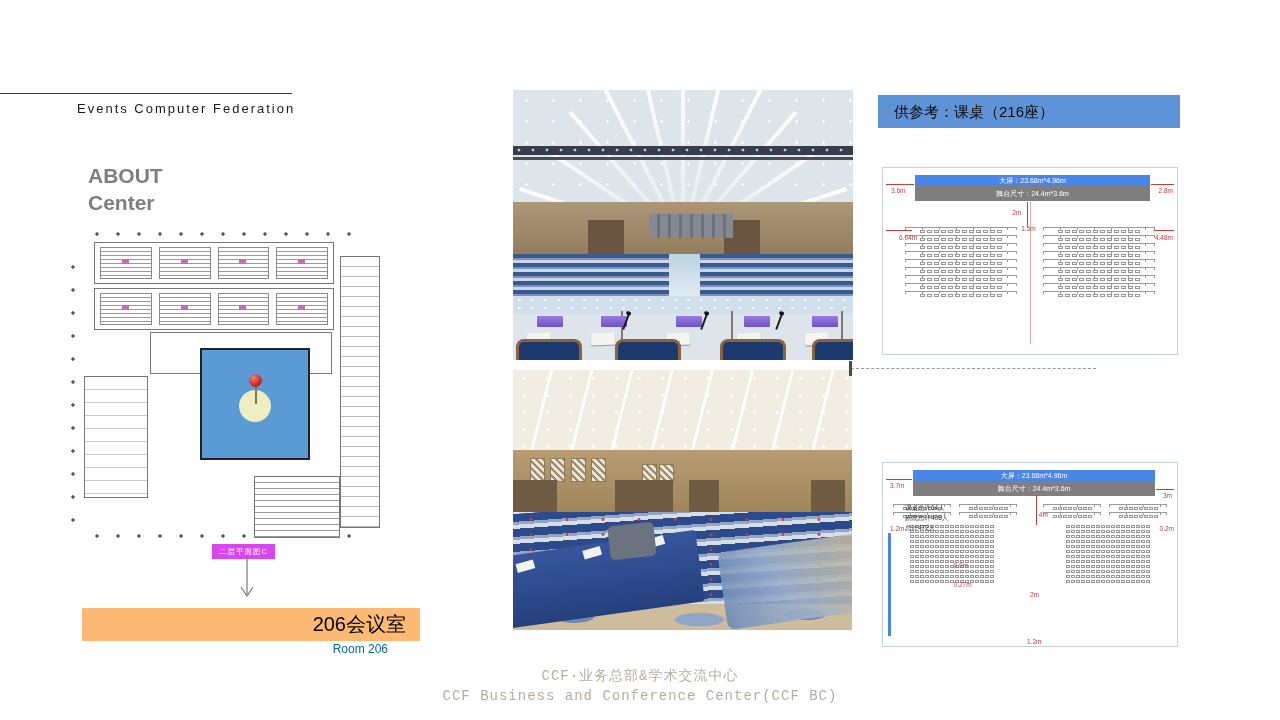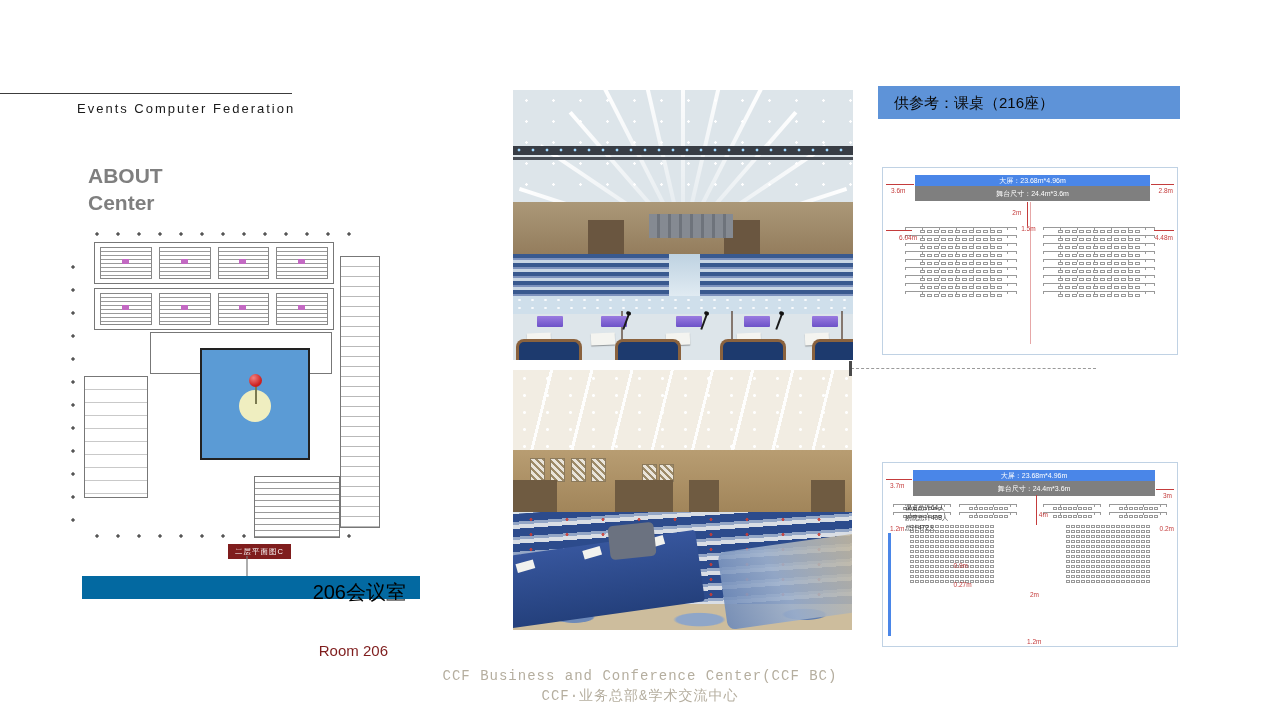--- a/index.html
+++ b/index.html
@@ -34,28 +34,28 @@
   .rooms-left { position:absolute; left:18px; top:148px; width:64px; height:122px; border:1px solid #777;
                 background:repeating-linear-gradient(to bottom,#fff 0 12px,#c9c9c9 12px 13px); }
   .corridor { position:absolute; left:84px; top:104px; width:182px; height:42px; border:1px solid #777; background:#fff; }
   .rooms-br { position:absolute; left:188px; top:248px; width:86px; height:62px; border:1px solid #777;
               background:repeating-linear-gradient(to bottom,#fff 0 5px,#9a9a9a 5px 6px); }
   .room-blue { position:absolute; left:134px; top:120px; width:110px; height:112px; background:#5b9bd5; border:2px solid #222; }
   .pin-halo { position:absolute; left:50%; top:50%; width:32px; height:32px; margin:-14px 0 0 -16px; border-radius:50%; background:#efeec0; }
   .pin-stem { position:absolute; left:50%; top:30%; width:1.5px; height:22px; background:#7a7a50; }
   .pin-ball { position:absolute; left:50%; top:22%; width:13px; height:13px; margin-left:-6.5px; border-radius:50%;
               background:radial-gradient(circle at 35% 30%,#f08080,#cc1f1f 65%); }
-  .plan-label { position:absolute; left:146px; top:316px; background:#7f1d1d; color:#fff; font-size:7.5px;
-                padding:2.5px 7px; letter-spacing:1px;margin-left:16px; }
+  .plan-label { position:absolute; left:146px; top:316px; background:#d946ef; color:#fff; font-size:7.5px;
+                padding:2.5px 7px; letter-spacing:1px; }
   .plan-arrow { position:absolute; left:237px; top:556px; }
 
   
-  .room-banner { position:absolute; left:82px; top:576px; width:338px; height:23px; background:#0369a1;
+  .room-banner { position:absolute; left:82px; top:608px; width:338px; height:33px; background:#fdba74;
                  color:#000; font-size:20px; line-height:33px; text-align:right; padding-right:14px; }
-  .room-en { position:absolute; left:82px; top:642px; width:338px; text-align:right; padding-right:32px; font-size:15px; color:#7f1d1d; }
+  .room-en { position:absolute; left:82px; top:642px; width:338px; text-align:right; padding-right:32px; font-size:12px; color:#0369a1; }
 
   
   .photo { position:absolute; overflow:hidden; background:#dde5ea; }
   .photo1 { left:513px; top:90px; width:340px; height:270px; }
   .photo2 { left:513px; top:370px; width:339px; height:260px; }
   .abs { position:absolute; }
 
   .p1-ceiling { left:0; top:0; width:100%; height:118px;
                 background:linear-gradient(#d7e0e6,#eef3f6);
                 background-image:radial-gradient(circle,#fff 1px,transparent 1.5px); background-size:27px 21px; }
@@ -105,21 +105,21 @@
   .p2-wedge { right:-20px; bottom:10px; width:150px; height:78px; transform:rotate(-8deg); border-radius:8px;
               background:linear-gradient(250deg,#c9b998,#9db0cc 60%,#6d89b8); opacity:.9; }
   .p2-big { left:-22px; bottom:14px; width:210px; height:72px; transform:rotate(-8deg);
             background:linear-gradient(#37569d,#24407c); border-radius:3px; }
   .p2-bigchair { left:96px; bottom:72px; width:46px; height:34px; background:#6b7280; border-radius:5px; transform:rotate(-6deg); }
   .p2-paper2 { position:absolute; width:18px; height:9px; background:#f2f2ee; transform:rotate(-8deg); }
 
   
   .ref-banner { position:absolute; left:878px; width:302px; height:33px; background:#5e93d8; color:#0a0a0a;
                 font-size:15px; line-height:33px; padding-left:10px; }
-  .banner1 { top:86px;padding-left:16px; }
+  .banner1 { top:95px;padding-left:16px; }
   .banner2 { top:395px; }
   .divider { position:absolute; left:851px; top:368px; width:245px; border-top:1px dashed #9a9a9a; }
   .divider-tick { position:absolute; left:849px; top:361px; width:3px; height:15px; background:#4a4a4a; }
 
   .diagram { position:absolute; left:882px; width:296px; background:#fff; border:1px solid #c0d2e4; }
   .diagram1 { top:167px; height:188px; }
   .diagram2 { top:462px; height:185px; }
   .stage { position:relative; margin:7px 27px 0 32px; }
   .stage-screen { height:11px; background:#4a86e8; color:#fff; font-size:7px; line-height:11px; text-align:center; }
   .stage-body { height:15px; background:#7f7f7f; color:#fff; font-size:7px; line-height:15px; text-align:center; }
@@ -1257,17 +1257,17 @@
               <span class="seat"></span>
               <span class="seat"></span>
             </div>
           </div>
         </div>
     </div>
     <div class="dim" style="left:49%; bottom:1px">1.2m</div>
   </div>
 
   <div class="footer">
+    <div>CCF·业务总部&amp;学术交流中心</div>
     <div>CCF Business and Conference Center(CCF BC)</div>
-    <div>CCF·业务总部&amp;学术交流中心</div>
   </div>
 
 </div>
 
 </body></html>

